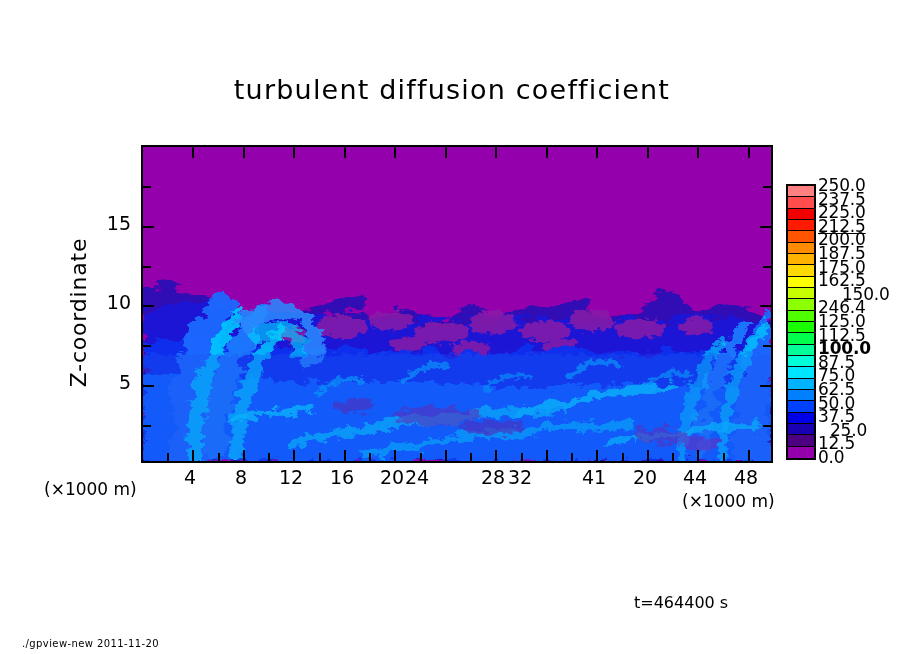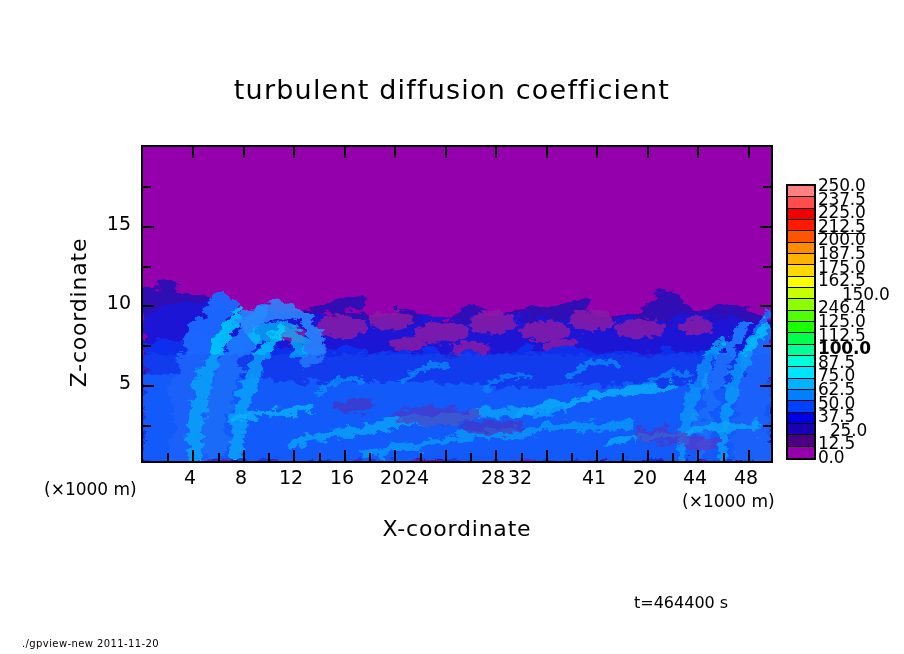--- a/index.html
+++ b/index.html
@@ -293,21 +293,20 @@
   <div class="xtick-label" style="left:594px">41</div>
   <div class="xtick-label" style="left:645px">20</div>
   <div class="xtick-label" style="left:695px">44</div>
   <div class="xtick-label" style="left:746px">48</div>
 
   <div class="ytick-label" style="top:383px">5</div>
   <div class="ytick-label" style="top:303px">10</div>
   <div class="ytick-label" style="top:224px">15</div>
 
   <div class="ylabel">Z-coordinate</div>
-  <div class="xlabel">X-coordinate</div>
   <div class="unit-left">(×1000 m)</div>
   <div class="unit-right">(×1000 m)</div>
 
   <div class="time-note">t=464400 s</div>
 
   <div class="foot-left">./gpview-new  2011-11-20</div>
 
   <div class="cbar">
       <div class="cbar-cell" style="height: 11.3333px; background: rgb(255, 128, 128);"></div>
       <div class="cbar-cell" style="height: 11.3333px; background: rgb(255, 77, 77);"></div>

